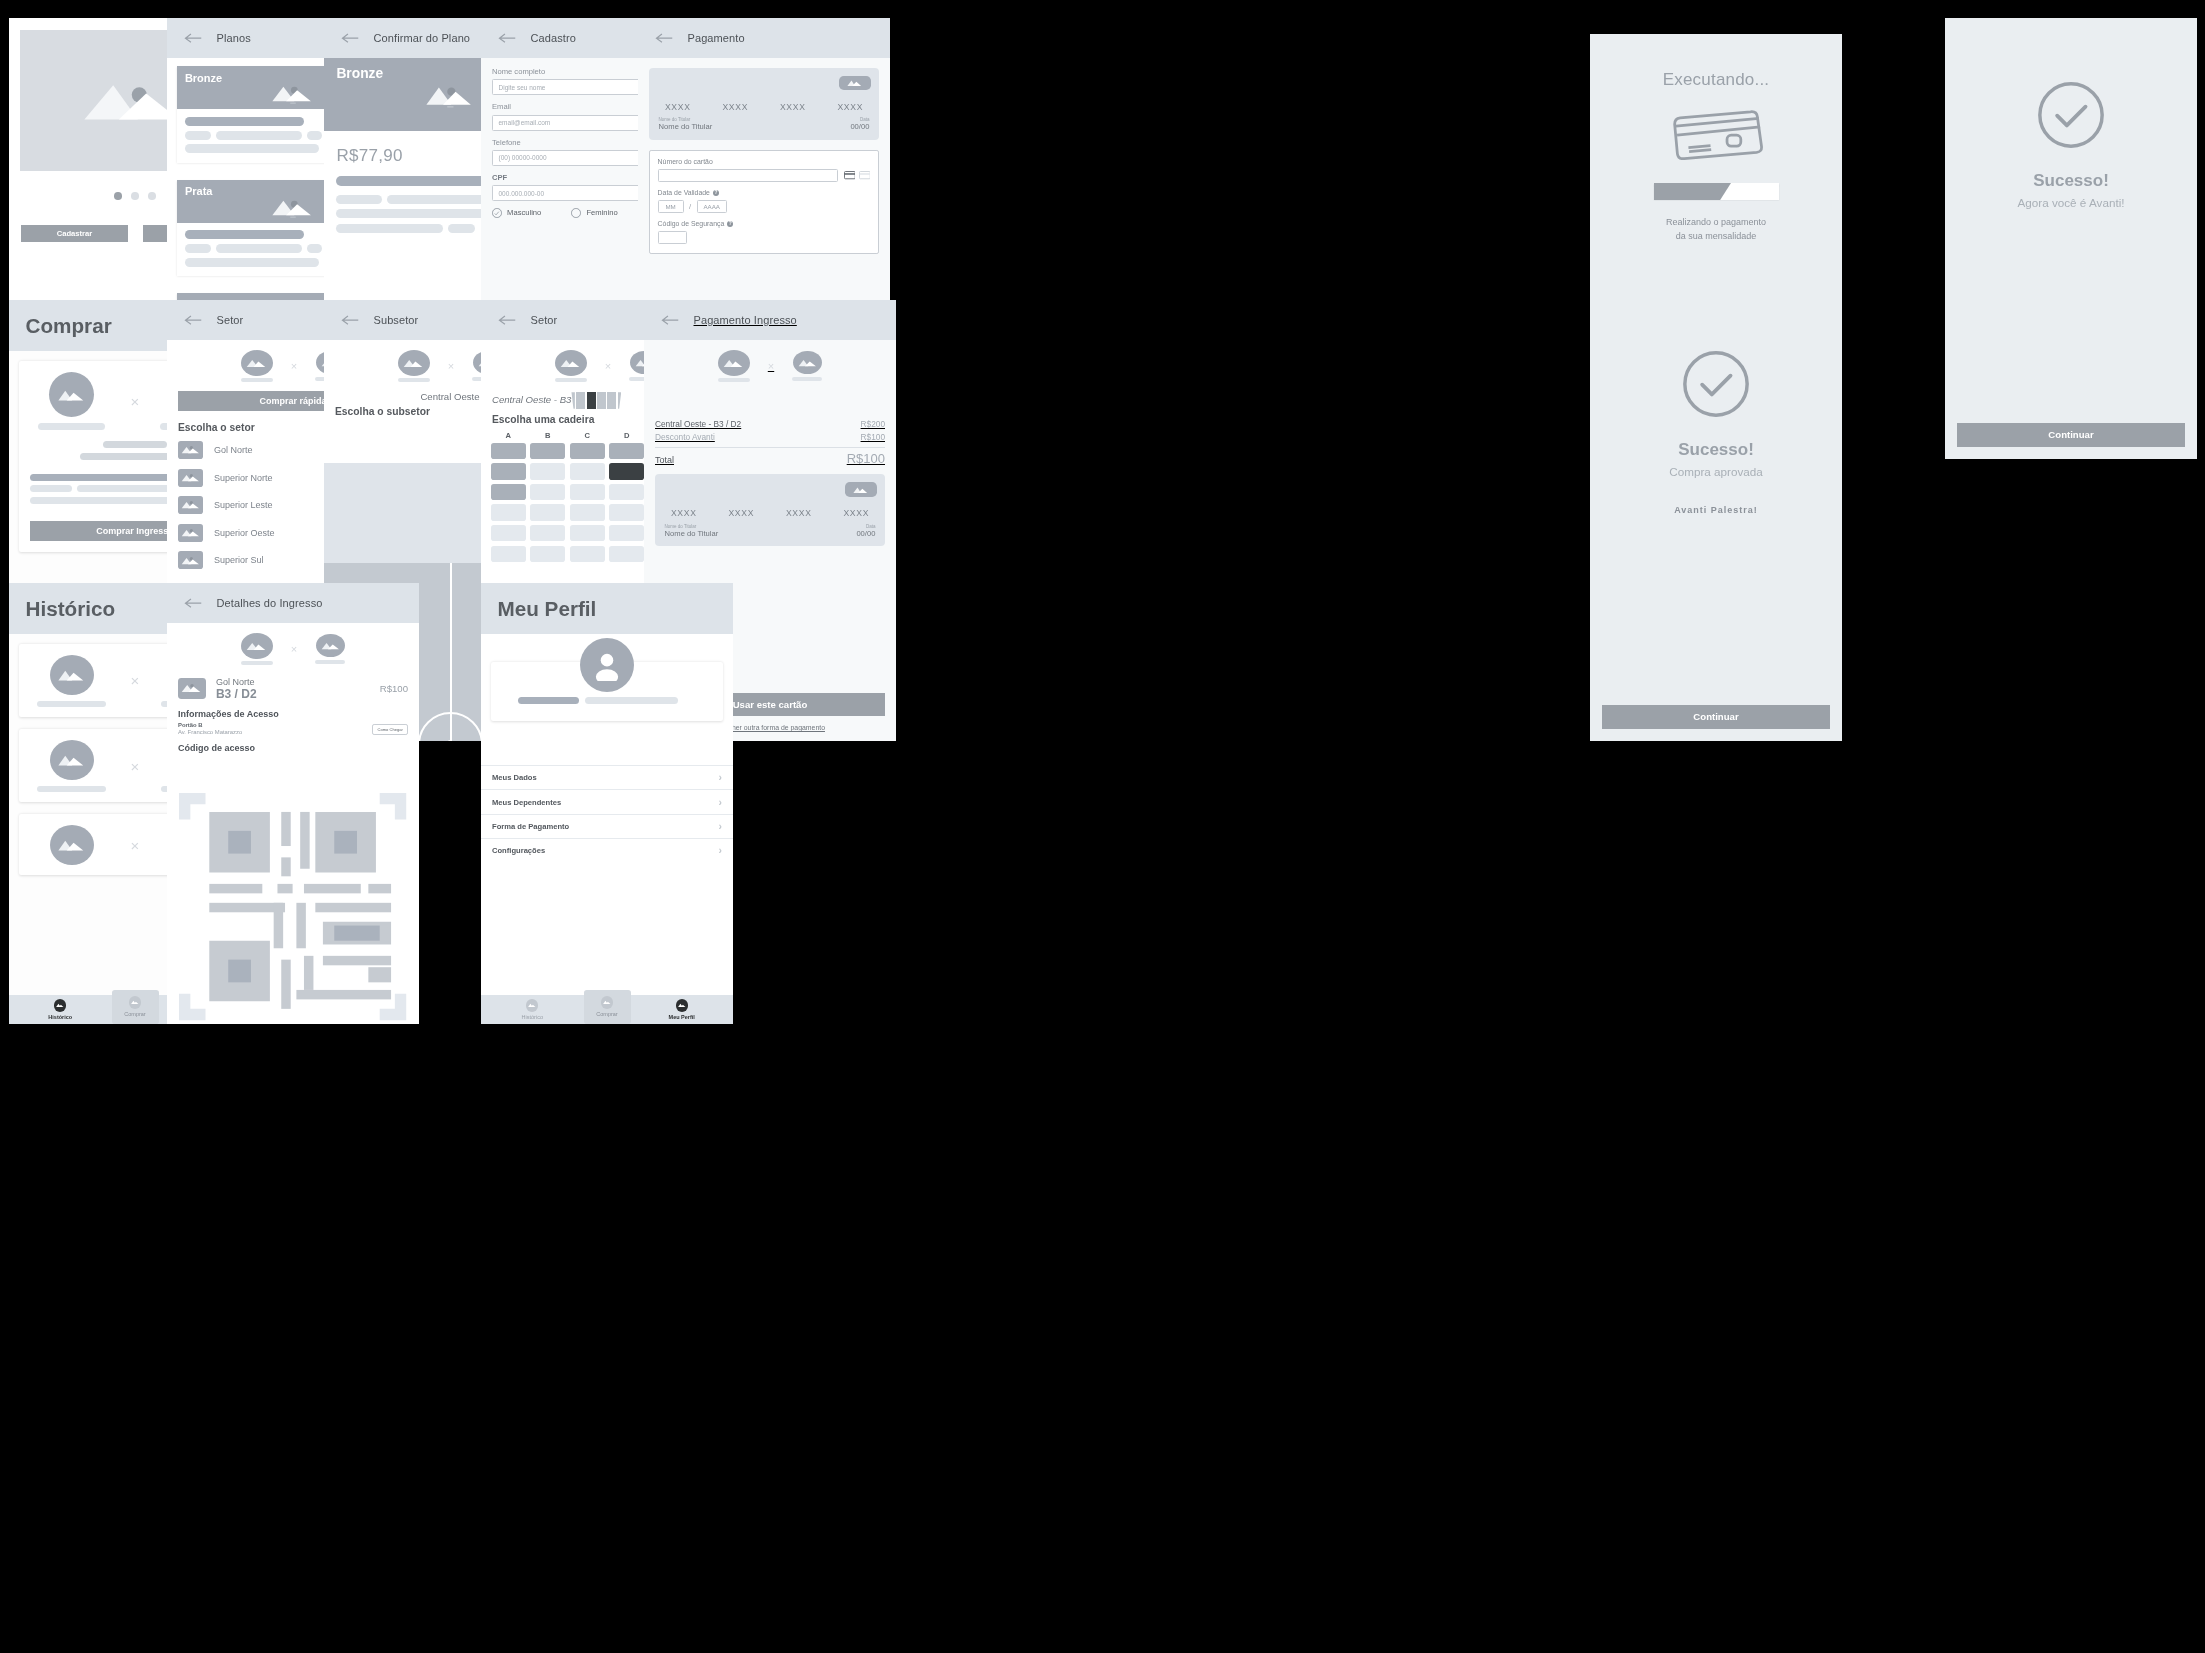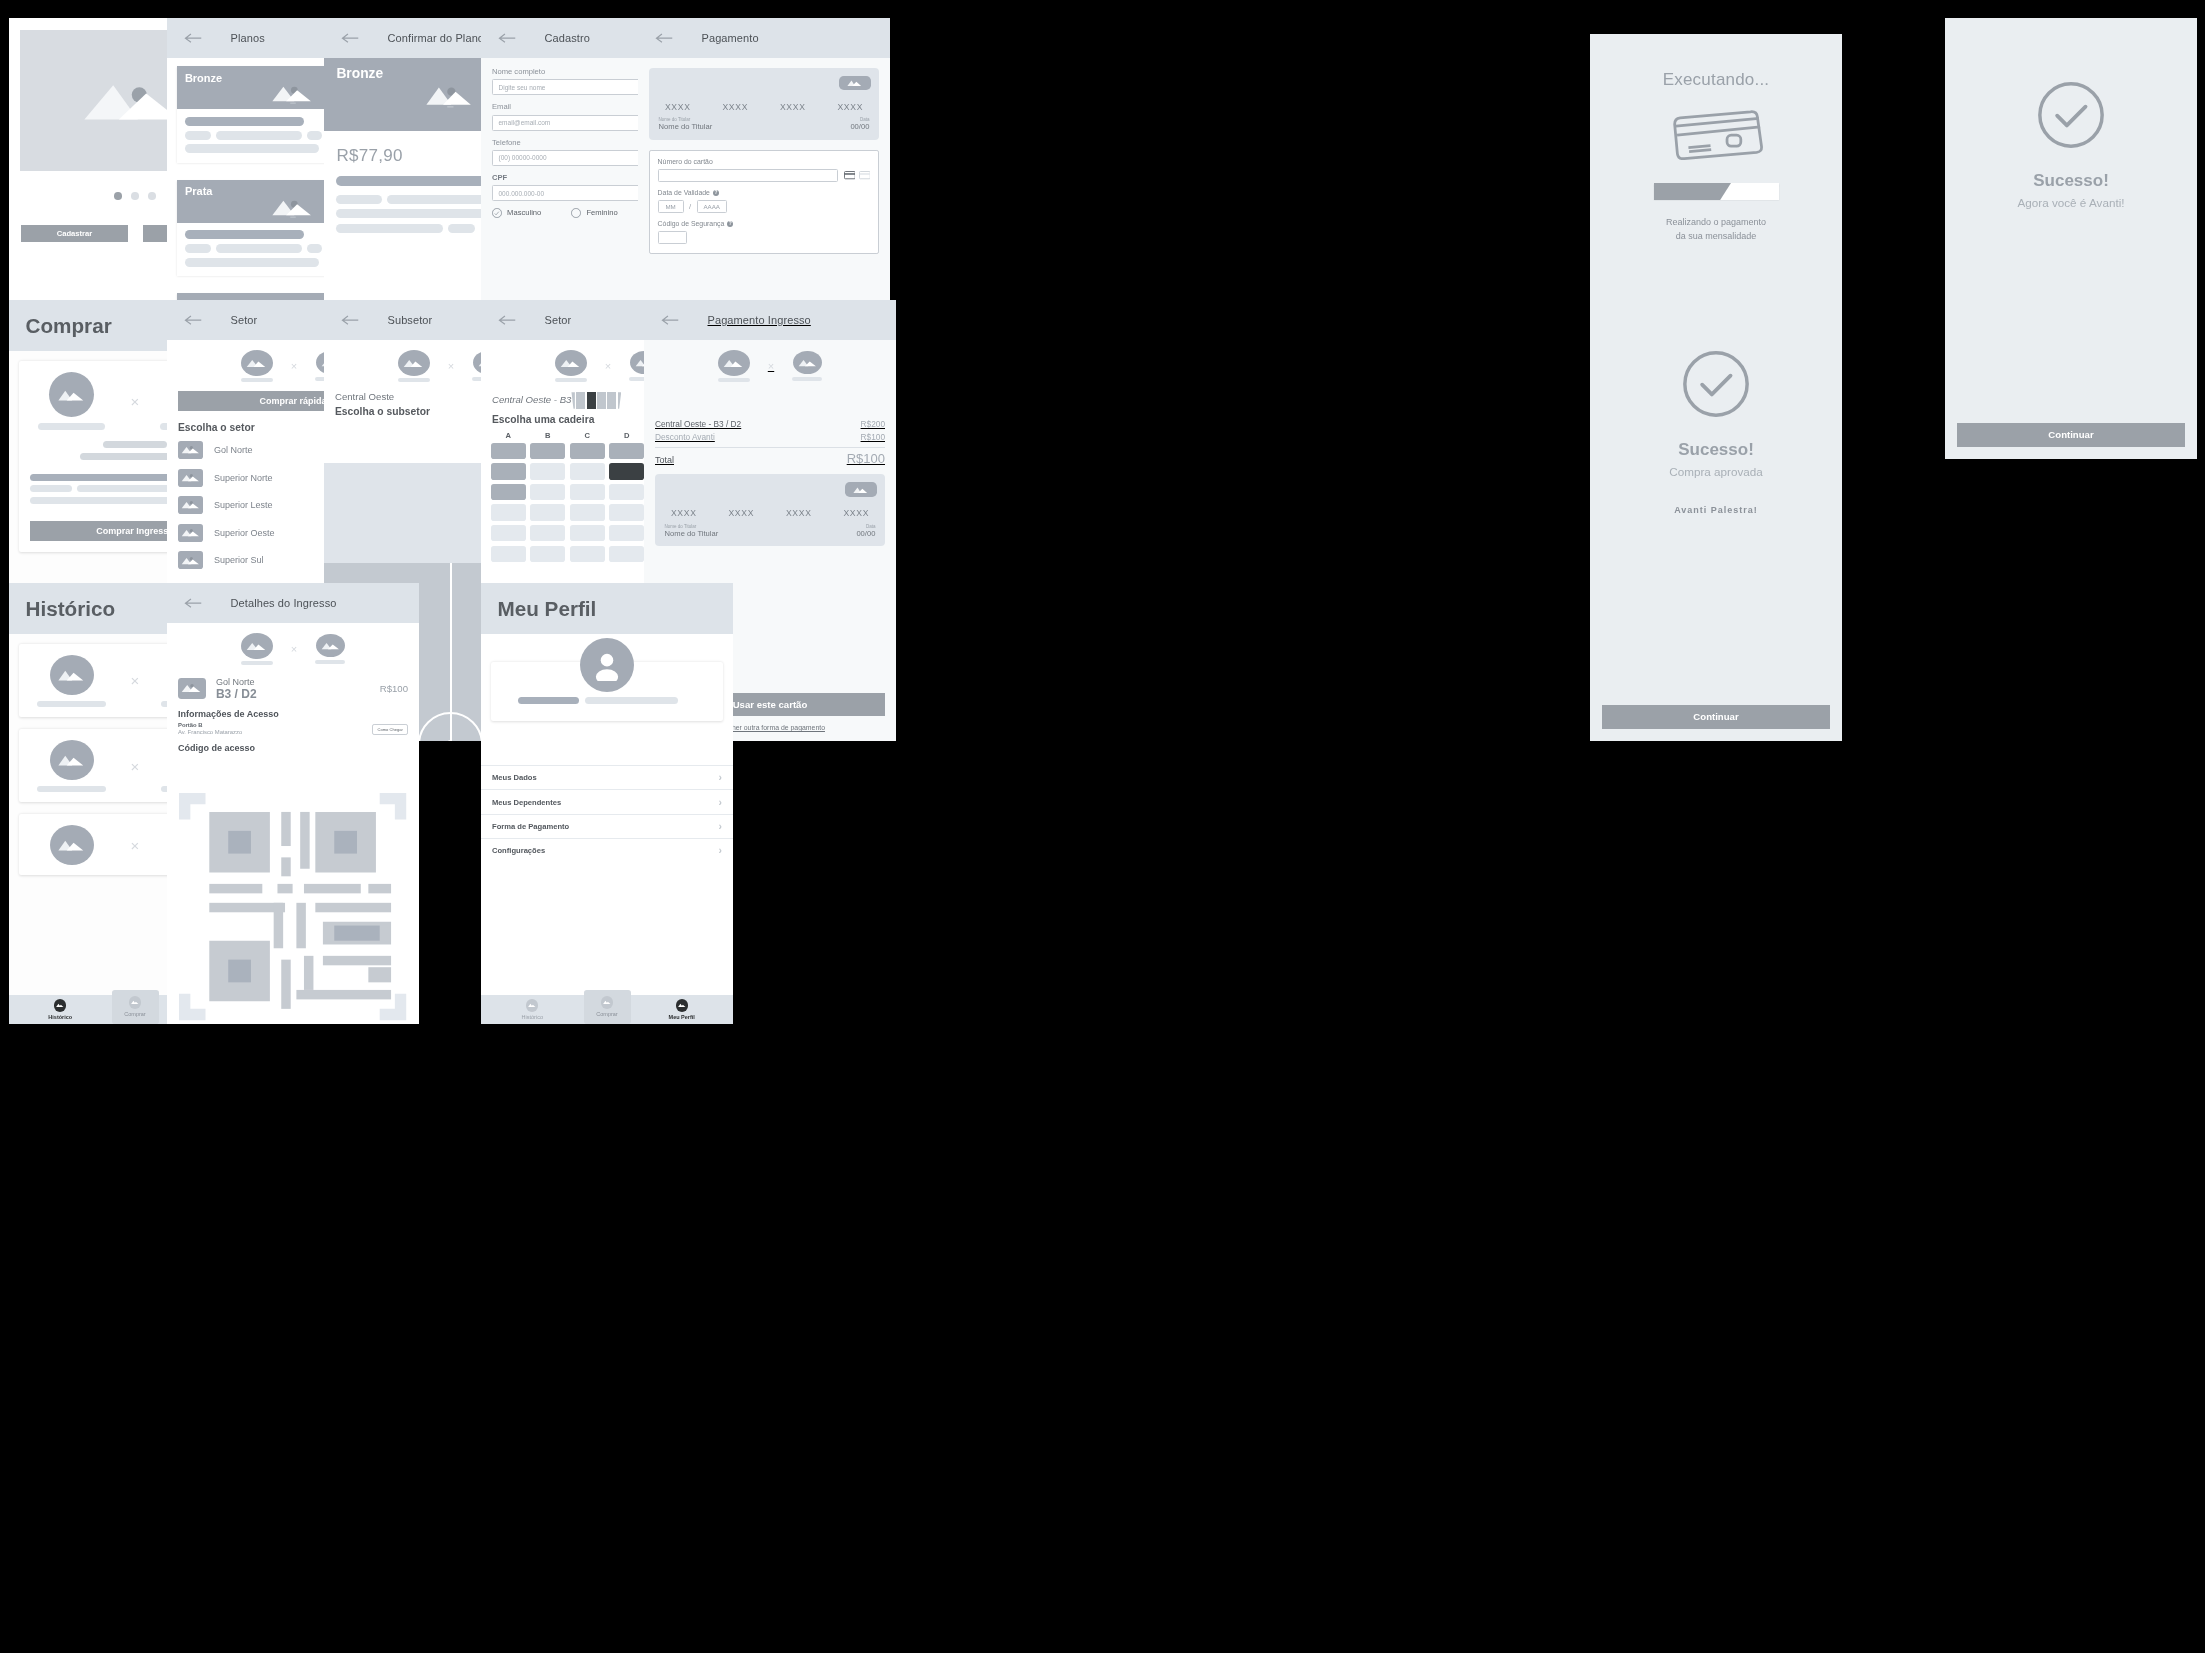--- a/index.html
+++ b/index.html
@@ -16,21 +16,21 @@
   .screen {
     position: absolute;
     width: 252px; height: 441px;
     background: #ffffff;
     overflow: hidden;
   }
   .screen.shade { background: #eaeef1; }
 
   .appbar {
     height: 40px; background: #dde3e9;
-    display: flex; align-items: center; gap: 29px; padding: 0 16.5px;
+    display: flex; align-items: center; gap: 15px; padding: 0 16.5px;
     flex: 0 0 auto;
   }
   .appbar .back { width: 18px; height: 12.4px; position: relative; flex: 0 0 auto; }
   .appbar .back svg { display:block; }
   .appbar .title { font-size: 11px; color: #4c5156; letter-spacing: 0.1px; }
 
   .bigbar {
     height: 51px; background: #dde3e9; display:flex; align-items:center;
     padding: 0 16.5px; flex: 0 0 auto;
   }
@@ -155,21 +155,21 @@
   .mt-col { display:flex; flex-direction:column; align-items:center; gap:2.8px; }
   .sectitle { font-size:10.3px; font-weight:bold; color:#55595e; padding:0 11px; }
   .seclist { }
   .secrow { display:flex; align-items:center; gap:11px; padding:4.8px 11px; }
   .secthumb { width:25px; height:18px; border-radius:2.8px; background:#a4abb5; display:flex; align-items:center; justify-content:center; flex:0 0 auto; }
   .secname { flex:1; font-size:9px; color:#7d838b; }
   .chev { color:#c3c9cf; font-size:10.3px; }
 
   
   .s10 { left: 324px; top: 300px; }
-  .s10 .sub1 { font-size:9.6px; color:#70767d; padding:0 11px; }
+  .s10 .sub1 { font-size:9.6px; color:#70767d; padding:0 11px;text-align:center; }
   .s10 .sub2 { font-size:10.3px; font-weight:bold; color:#55595e; padding:4.1px 11px 0; }
   .stadium { position:absolute; left:0; right:0; top:123px; bottom:0; background:#dfe4ea; overflow:hidden; }
   .blockrow { position:absolute; left:-15px; top:6.9px; display:flex; gap:4.1px; }
   .block { width:59px; height:76px; background:#c3c9d0; border:2.1px solid #e8ecf0; display:flex; align-items:flex-start; justify-content:center; padding-top:15px; font-size:13px; color:#5f646a; position:relative; }
   .block .notch { position:absolute; left:-2.1px; bottom:-2.1px; width:33px; height:26px; background:#dfe4ea; border-right:2.1px solid #e8ecf0; border-top:2.1px solid #e8ecf0; }
   .pitch { position:absolute; left:-15px; right:-15px; top:100px; bottom:-6.9px; background:#c3c9d0; }
   .pitch .mid { position:absolute; left:50%; top:0; bottom:0; width:2.1px; background:#fff; }
   .pitch .circ { position:absolute; left:50%; bottom:-29px; width:65px; height:65px; margin-left:-32px; border:2.1px solid #fff; border-radius:50%; }
   .pitch .spot { position:absolute; left:50%; bottom:1.4px; width:6.2px; height:6.2px; margin-left:-2.8px; border:1.4px solid #fff; border-radius:50%; }
   .pitch .arcL { position:absolute; left:4.1px; bottom:-11px; width:23.4px; height:41px; border:2.1px solid #fff; border-left:none; border-radius:0 27.6px 27.6px 0; }

